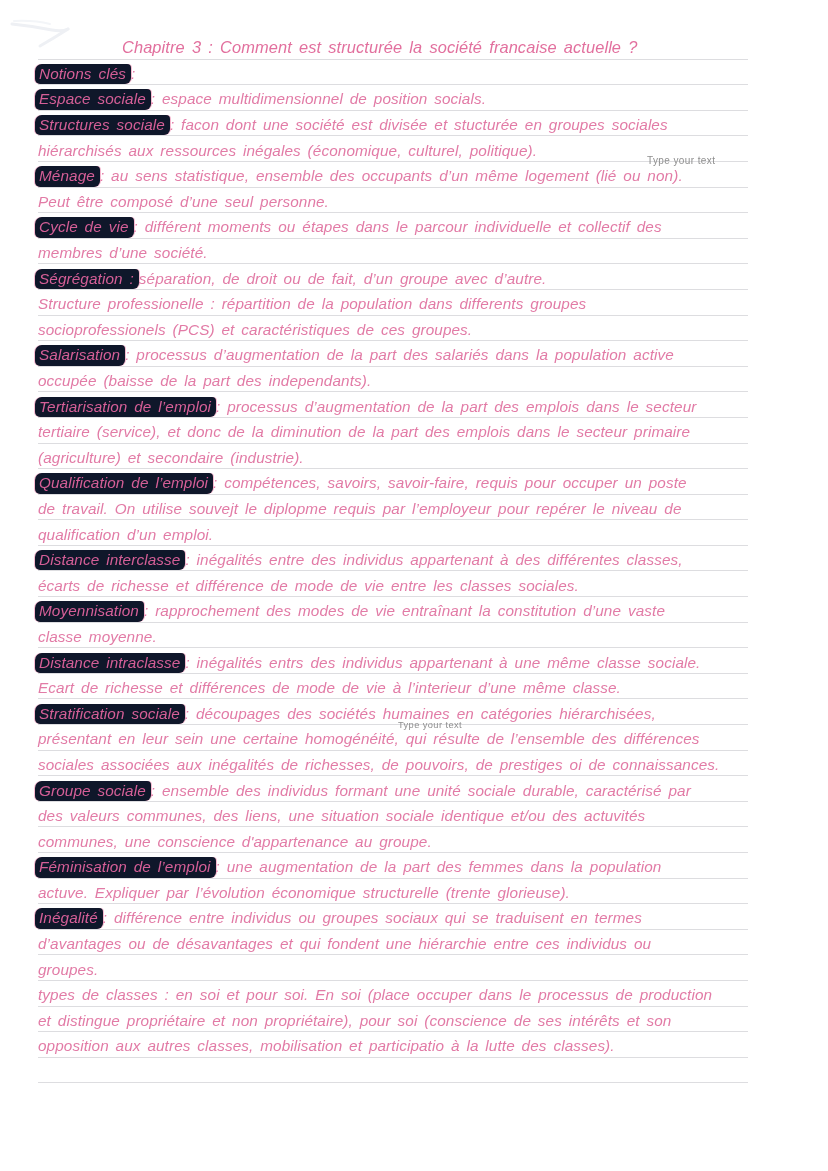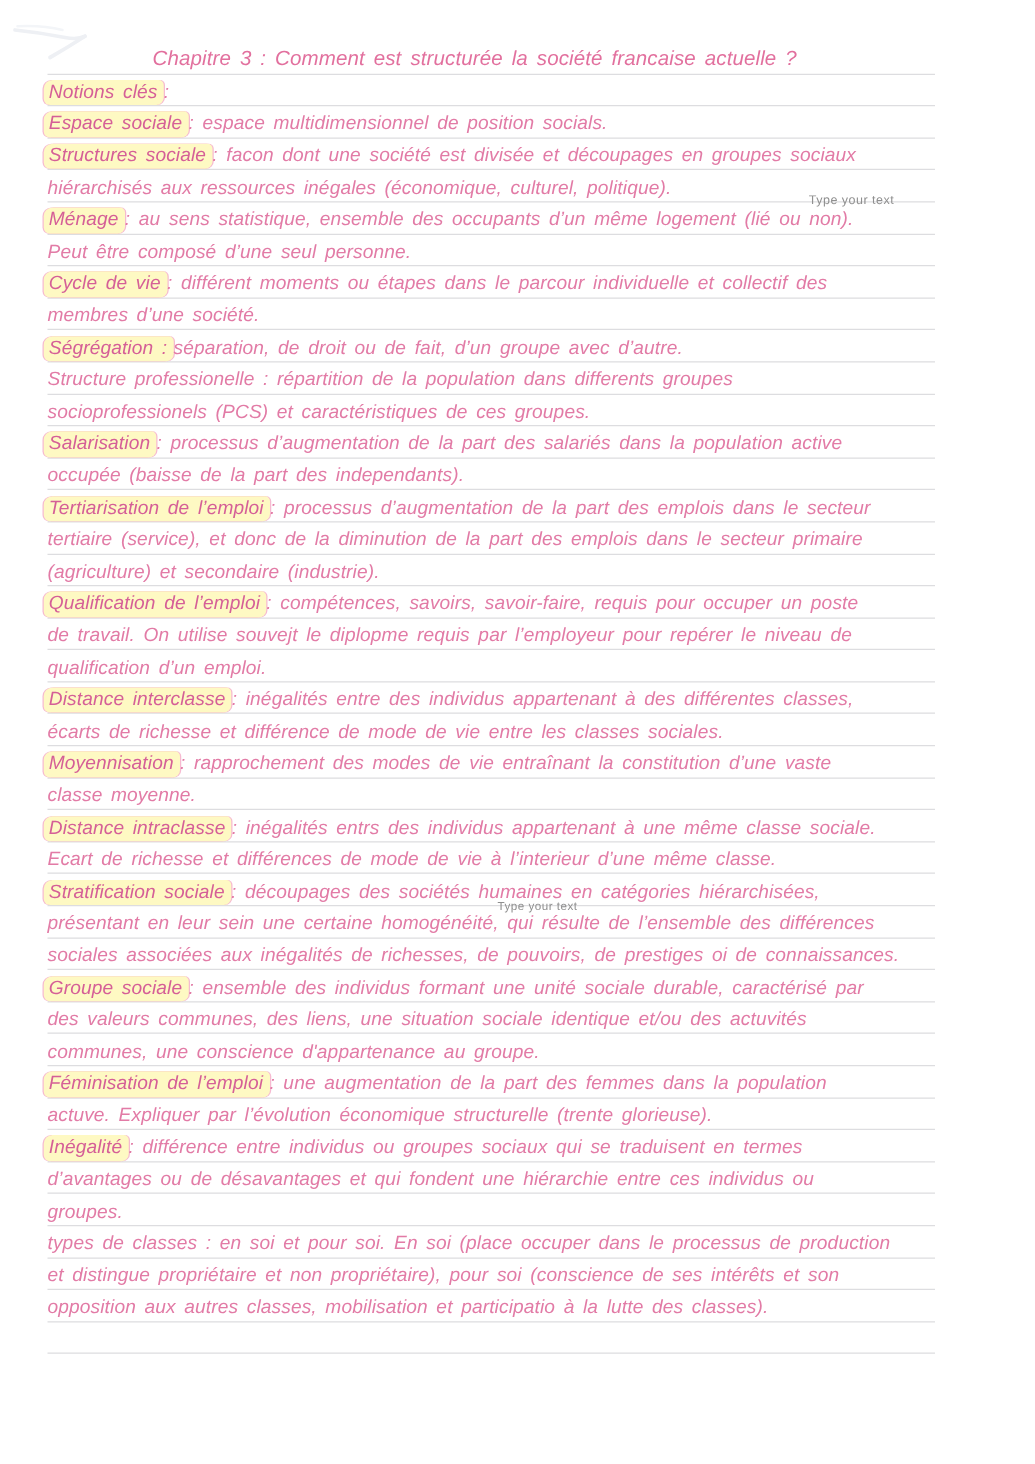--- a/index.html
+++ b/index.html
@@ -37,21 +37,21 @@
     line-height: 1;
     overflow: visible;
   }
   .row span { padding-bottom: 3px; }
   .title-row {
     padding-left: 84px;
     font-size: 16.4px;
     color: #e2709e;
   }
   .hl {
-    background: #fef9c3;
+    background: #0f172a;
     color: #d55f97;
     border-radius: 7px 4px 6px 5px;
     padding: 2px 5px 3px 4px !important;
     margin-left: -3px;
     box-shadow: 1px 0 0 rgba(238,130,172,0.55), -1px 0 0 rgba(238,130,172,0.55);
   }
   .placeholder {
     position: absolute;
     font-style: normal;
     color: #8f8f8f;
@@ -79,21 +79,21 @@
       <div class="row">
         <span class="hl">Notions clés</span>
         <span class="txt"> :</span>
       </div>
       <div class="row">
         <span class="hl">Espace sociale</span>
         <span class="txt"> : espace multidimensionnel de position socials.</span>
       </div>
       <div class="row">
         <span class="hl">Structures sociale</span>
-        <span class="txt"> : facon dont une société est divisée et découpages en groupes sociaux</span>
+        <span class="txt"> : facon dont une société est divisée et stucturée en groupes sociales</span>
       </div>
       <div class="row">
         <span class="txt">hiérarchisés aux ressources inégales (économique, culturel, politique).</span>
       </div>
       <div class="row">
         <span class="hl">Ménage</span>
         <span class="txt"> : au sens statistique, ensemble des occupants d’un même logement (lié ou non).</span>
       </div>
       <div class="row">
         <span class="txt">Peut être composé d’une seul personne.</span>

